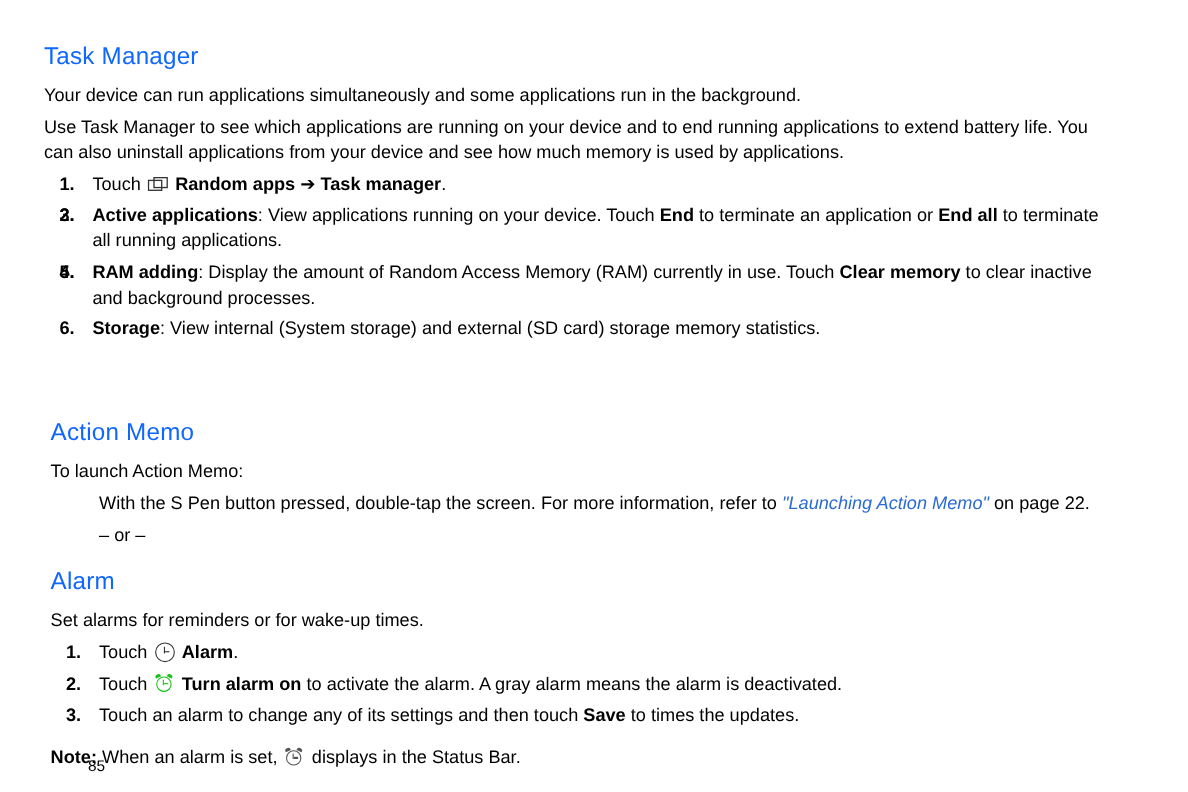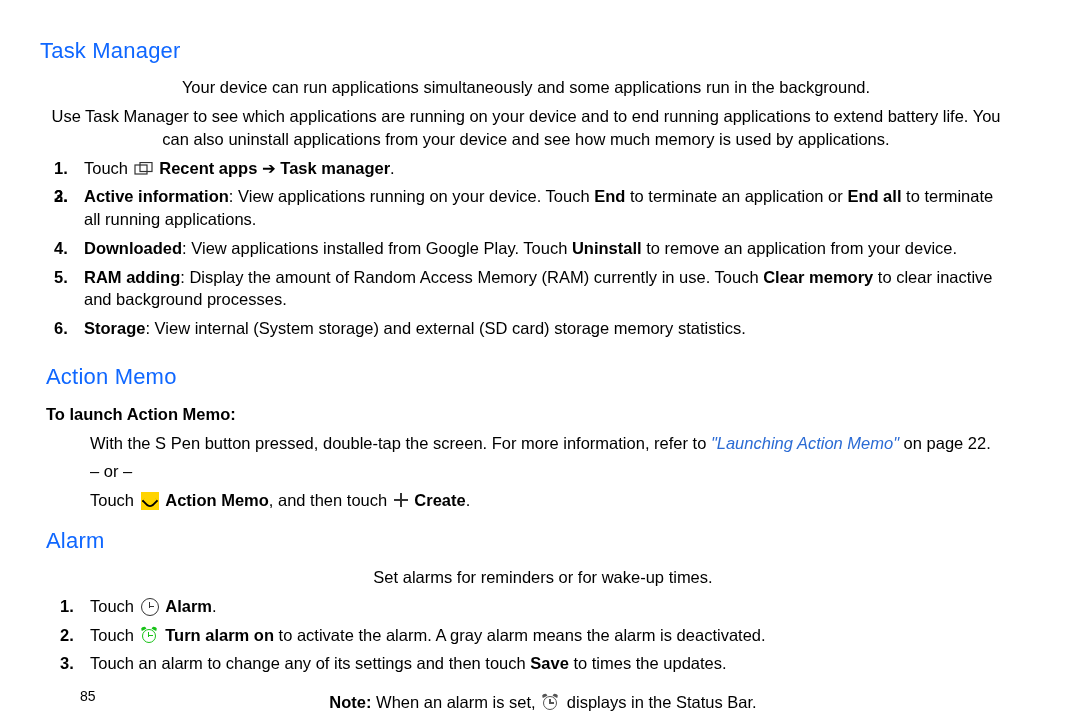--- a/index.html
+++ b/index.html
@@ -30,24 +30,23 @@
   .heading {
     font-family: Arial, Helvetica, sans-serif;
     font-size: 22px;
     color: #0f67ff;
     font-weight: 400;
     margin: 0 0 10px 0;
     letter-spacing: 0.2px;
   }
   .para {
     margin: 0 0 6px 0;
-    text-align: center;
   }
   .sub-bold {
-    font-weight: bold;
+    font-weight: normal;
     margin: 10px 0 6px 0;
   }
   .list {
     margin: 0;
     padding: 0;
   }
   .li {
     position: relative;
     padding-left: 44px;
     margin-bottom: 6px;
@@ -168,40 +167,37 @@
       <div class="li">
         <span class="num">1.</span>
         <span class="body">
           <span>Touch</span>
           <span class="icon recent-icon">
             <svg viewBox="0 0 20 14" width="20" height="14">
               <rect x="1" y="3" width="12" height="9"></rect>
               <rect x="6" y="0.5" width="12" height="9"></rect>
             </svg>
           </span>
-          <b>Recent apps</b><span> ➔ </span><b>Task manager</b><span>.</span>
+          <b>Random apps</b><span> ➔ </span><b>Task manager</b><span>.</span>
         </span>
       </div>
 
       <div class="li">
         <span class="num">2.</span>
       </div>
 
       <div class="li">
         <span class="num">3.</span>
         <span class="body">
-          <b>Active information</b><span>: View applications running on your device. Touch </span><b>End</b><span> to terminate an application or </span><b>End all</b><span> to terminate all running applications.</span>
+          <b>Active applications</b><span>: View applications running on your device. Touch </span><b>End</b><span> to terminate an application or </span><b>End all</b><span> to terminate all running applications.</span>
         </span>
       </div>
 
       <div class="li">
         <span class="num">4.</span>
-        <span class="body">
-          <b>Downloaded</b><span>: View applications installed from Google Play. Touch </span><b>Uninstall</b><span> to remove an application from your device.</span>
-        </span>
       </div>
 
       <div class="li">
         <span class="num">5.</span>
         <span class="body">
           <b>RAM adding</b><span>: Display the amount of Random Access Memory (RAM) currently in use. Touch </span><b>Clear memory</b><span> to clear inactive and background processes.</span>
         </span>
       </div>
 
       <div class="li">
@@ -214,27 +210,20 @@
   </div>
 
   <div class="col col-right">
     <div class="heading">Action Memo</div>
     <div class="sub-bold">To launch Action Memo:</div>
 
     <div class="indent">
       <span>With the S Pen button pressed, double-tap the screen. For more information, refer to </span><span class="italic">"Launching Action Memo"</span><span> on page 22.</span>
     </div>
     <div class="indent">– or –</div>
-    <div class="indent">
-      <span>Touch</span>
-      <span class="icon memo-icon"></span>
-      <b>Action Memo</b><span>, and then touch</span>
-      <span class="icon plus-icon"></span>
-      <b>Create</b><span>.</span>
-    </div>
 
     <div class="heading" style="margin-top:14px">Alarm</div>
     <p class="para">Set alarms for reminders or for wake-up times.</p>
 
     <div class="list">
       <div class="li">
         <span class="num">1.</span>
         <span class="body">
           <span>Touch</span>
           <span class="icon clock-icon"></span>

